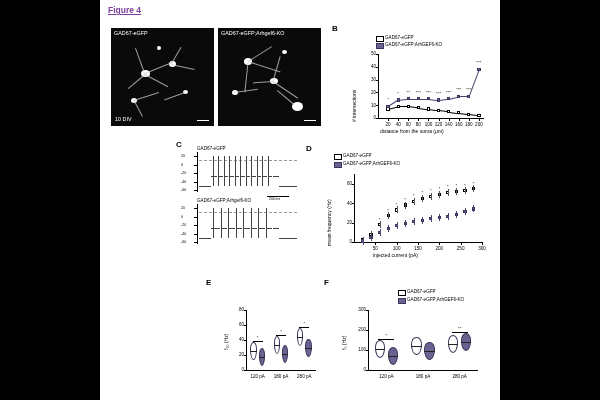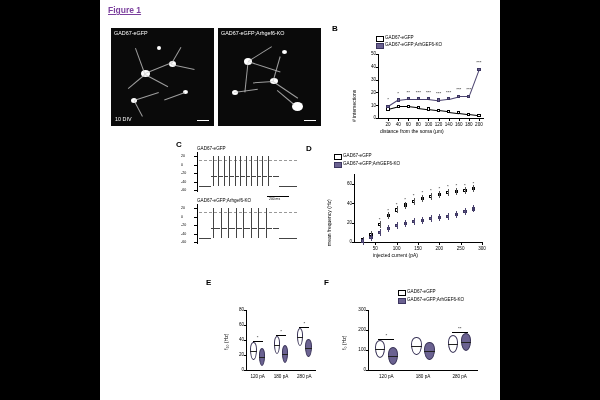--- a/index.html
+++ b/index.html
@@ -52,21 +52,21 @@
   .dash{position:absolute;border-top:0.5px dashed #999;}
   .vshape{position:absolute;border:0.6px solid #3a3458;box-sizing:border-box;}
   .vmed{position:absolute;height:0.6px;background:#222;}
   .sigbar{position:absolute;height:0.6px;background:#000;}
 </style>
 </head>
 <body>
 
 <div class="page">
 
-  <div class="fig-title">Figure 1</div>
+  <div class="fig-title">Figure 4</div>
 
   <div class="panel-letter" style="left:11px;top:28px;">A</div>
   <div class="pA">
 
     <div class="micro left">
       <div class="cap">GAD67-eGFP</div>
       <div class="blob" style="left:30px;top:42px;width:9px;height:7px;"></div>
       <div class="blob" style="left:58px;top:33px;width:7px;height:6px;"></div>
       <div class="blob" style="left:20px;top:70px;width:6px;height:5px;"></div>
       <div class="blob" style="left:72px;top:62px;width:5px;height:4px;"></div>

